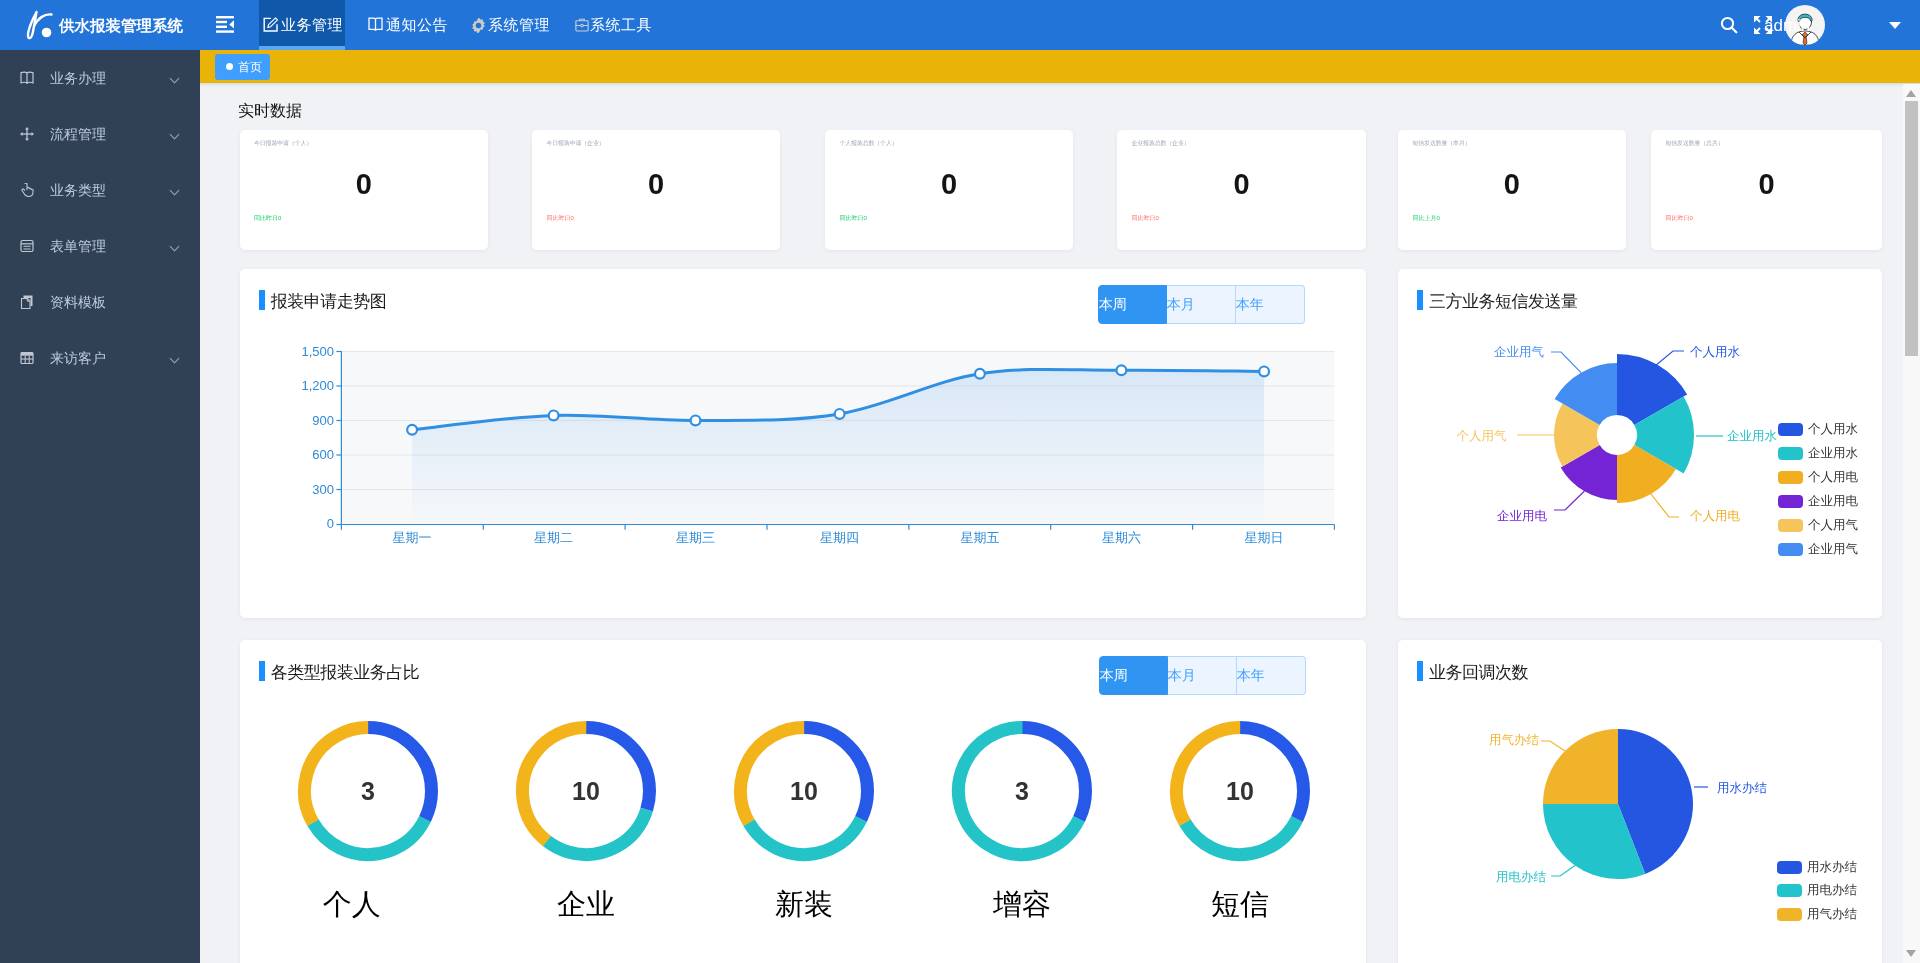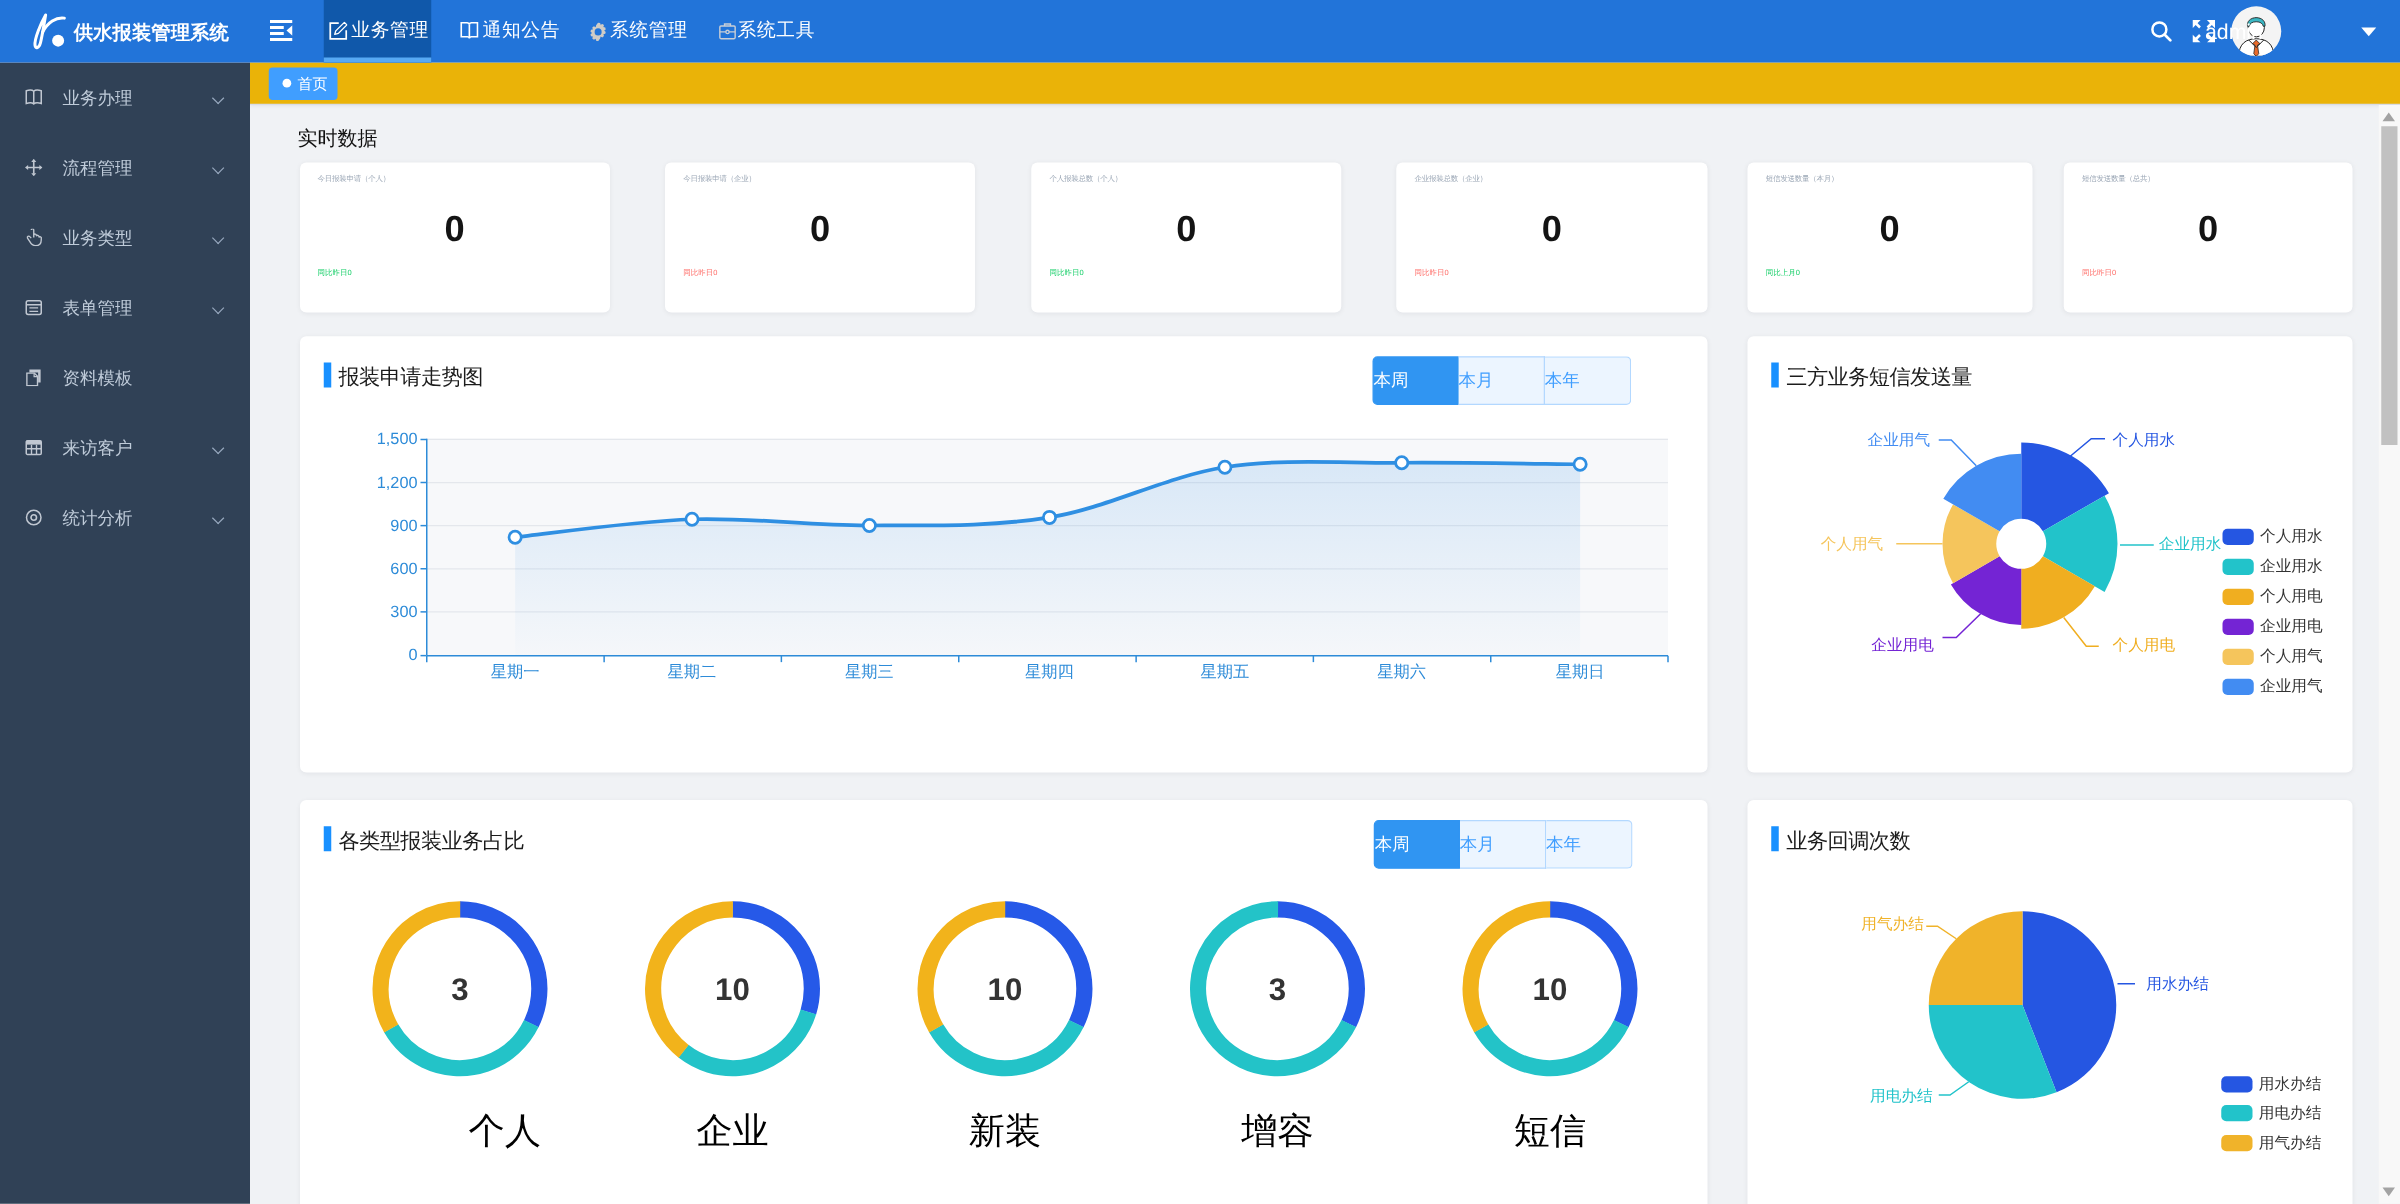--- a/index.html
+++ b/index.html
@@ -174,28 +174,20 @@
       <svg class="mi-icon" viewBox="0 0 14 14">
         <rect x="1" y="1.5" width="12" height="11" rx="1" fill="none" stroke="#c0c7d1" stroke-width="1.2"></rect>
         <rect x="1" y="1.5" width="12" height="3.2" fill="#c0c7d1"></rect>
         <line x1="1" y1="8" x2="13" y2="8" stroke="#c0c7d1" stroke-width="1.1"></line>
         <line x1="5.2" y1="4.7" x2="5.2" y2="12.5" stroke="#c0c7d1" stroke-width="1.1"></line>
         <line x1="9.2" y1="4.7" x2="9.2" y2="12.5" stroke="#c0c7d1" stroke-width="1.1"></line>
       </svg>
       <span class="mi-txt">来访客户</span>
       <i class="chev"></i>
     </div>
-  <div class="menu-item">
-      <svg class="mi-icon" viewBox="0 0 14 14">
-        <circle cx="7" cy="7" r="5.8" fill="none" stroke="#c0c7d1" stroke-width="1.2"></circle>
-        <circle cx="7" cy="7" r="2.2" fill="none" stroke="#c0c7d1" stroke-width="1.3"></circle>
-      </svg>
-      <span class="mi-txt">统计分析</span>
-      <i class="chev"></i>
-    </div>
 </div>
 
 <div id="content">
   <div class="abs" style="left:38px;top:17px;font-size:16px;color:#111;">实时数据</div>
 
   <div class="card" style="left:39.5px;top:46px;width:248.5px;height:120px;">
     <div class="stat-title">今日报装申请（个人）</div>
       <div class="stat-num">0</div>
       <div class="stat-foot green">同比昨日0</div>
   </div>
@@ -366,21 +358,21 @@
       </div>
 
     <svg width="160" height="160" viewBox="0 0 160 160" style="position:absolute;left:48.2px;top:71px;">
       <g fill="none" stroke-width="13">
         <circle cx="80" cy="80" r="63.5" stroke="#2659e8" stroke-dasharray="128.6 399.0" transform="rotate(-90 80 80)"></circle>
         <circle cx="80" cy="80" r="63.5" stroke="#23c3c8" stroke-dasharray="137.4 399.0" transform="rotate(26 80 80)"></circle>
         <circle cx="80" cy="80" r="63.5" stroke="#f2b31b" stroke-dasharray="133.0 399.0" transform="rotate(150 80 80)"></circle>
       </g>
       <text x="80" y="89" font-size="25" font-weight="bold" fill="#333" text-anchor="middle">3</text>
     </svg>
-    <div class="abs" style="left:73px;top:245px;width:120px;text-align:right;font-size:29px;color:#000;">个人</div>
+    <div class="abs" style="left:83px;top:245px;width:120px;text-align:left;font-size:29px;color:#000;">个人</div>
 
     <svg width="160" height="160" viewBox="0 0 160 160" style="position:absolute;left:266.2px;top:71px;">
       <g fill="none" stroke-width="13">
         <circle cx="80" cy="80" r="63.5" stroke="#2659e8" stroke-dasharray="118.6 399.0" transform="rotate(-90 80 80)"></circle>
         <circle cx="80" cy="80" r="63.5" stroke="#23c3c8" stroke-dasharray="123.0 399.0" transform="rotate(17 80 80)"></circle>
         <circle cx="80" cy="80" r="63.5" stroke="#f2b31b" stroke-dasharray="157.4 399.0" transform="rotate(128 80 80)"></circle>
       </g>
       <text x="80" y="89" font-size="25" font-weight="bold" fill="#333" text-anchor="middle">10</text>
     </svg>
     <div class="abs" style="left:286.2px;top:245px;width:120px;text-align:center;font-size:29px;color:#000;">企业</div>

